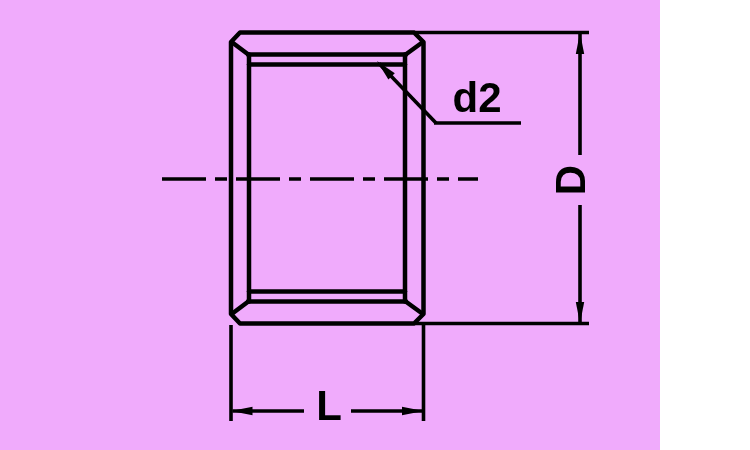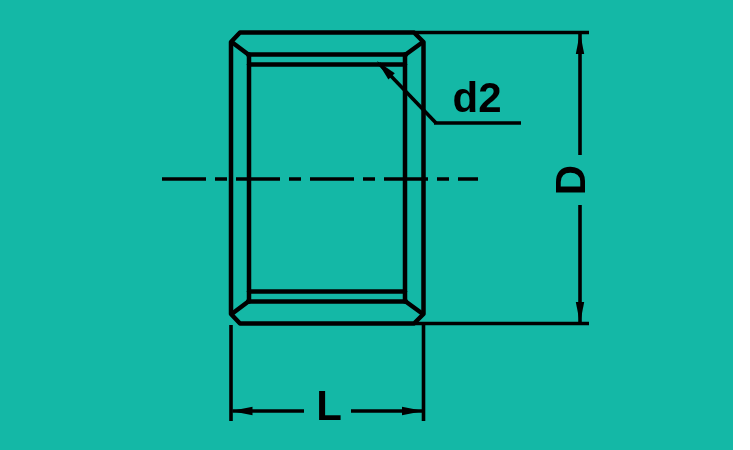--- a/index.html
+++ b/index.html
@@ -1,19 +1,19 @@
 <!DOCTYPE html>
 <html><head>
 <meta charset="utf-8">
 <style>
   html, body { margin: 0; padding: 0; }
   body { background: #ffffff; font-family: "Liberation Sans", sans-serif; }
   .canvas-wrap {
-    width: 733px; height: 450px;
-    background: #14b8a6;
+    width: 660px; height: 450px;
+    background: #f0abfc;
     position: relative;
     overflow: hidden;
   }
   svg { display: block; }
   .part-line   { stroke: #000000; stroke-width: 4.5; fill: none; stroke-linecap: round; stroke-linejoin: round; }
   .dim-line    { stroke: #000000; stroke-width: 3.6; fill: none; stroke-linecap: butt; }
   .center-line { stroke: #000000; stroke-width: 3.4; fill: none; stroke-dasharray: 44 9 12 9; }
   .arrow-head  { fill: #000000; stroke: none; }
   .dim-text {
     font-family: "Liberation Sans", sans-serif;

